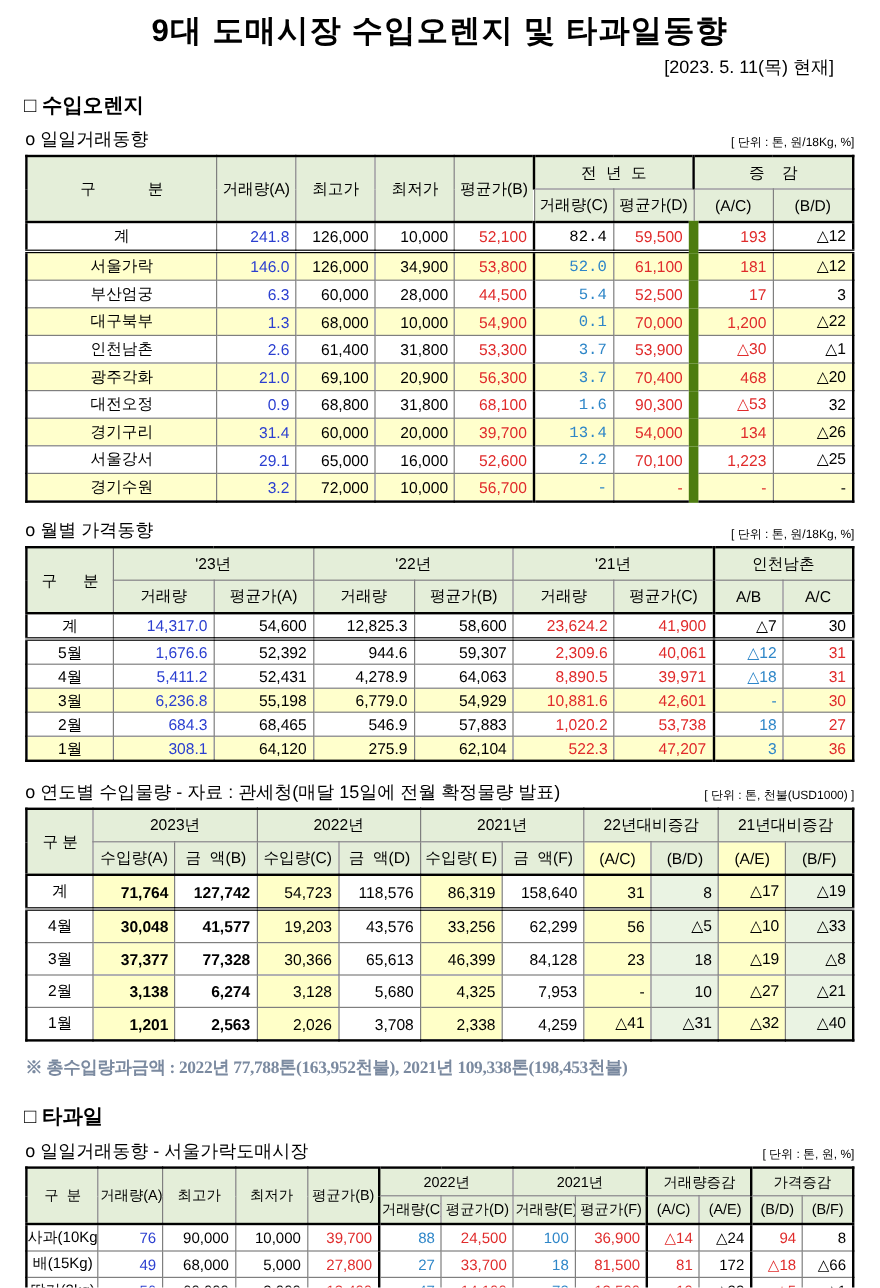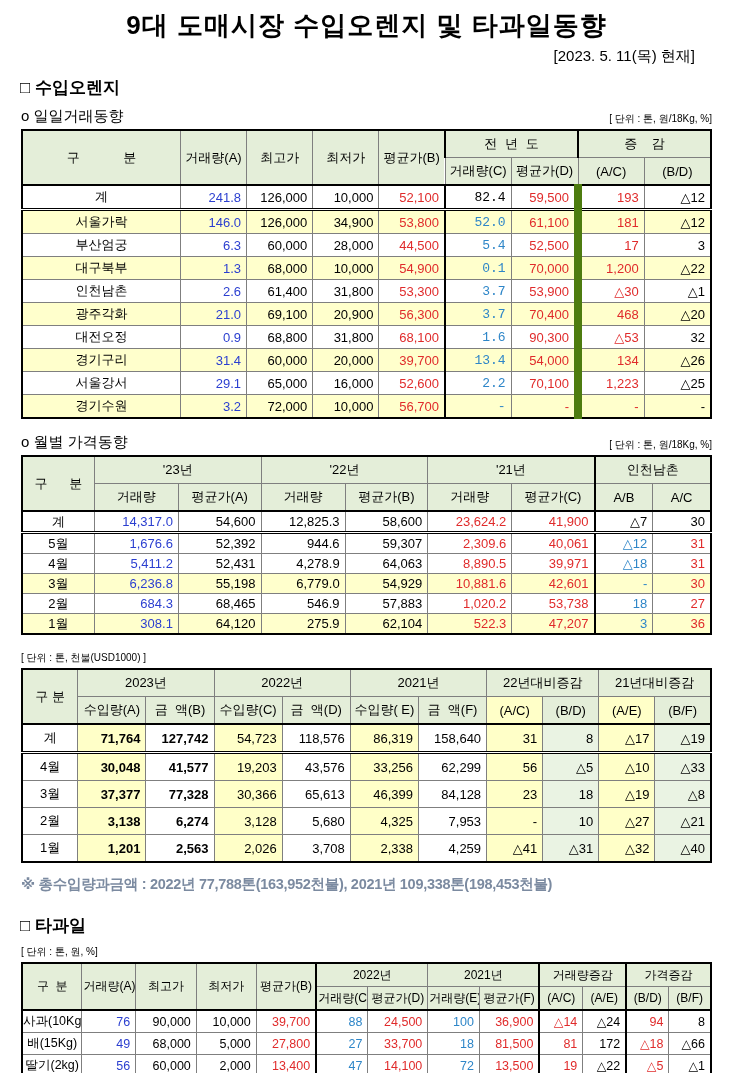--- a/index.html
+++ b/index.html
@@ -76,21 +76,21 @@
   #t4 td:nth-child(6),#t4 td:nth-child(10),#t4 td:nth-child(12),
   #t4 thead tr:first-child th:nth-child(6),
   #t4 thead tr:first-child th:nth-child(8),
   #t4 thead tr:first-child th:nth-child(9),
   #t4 thead tr:nth-child(2) th:nth-child(1),
   #t4 thead tr:nth-child(2) th:nth-child(5),
   #t4 thead tr:nth-child(2) th:nth-child(7){border-left:2px solid #000;}
   #t4 td:nth-child(8){border-left:1.5px solid #000;}
   .footnote{
     margin:12px 0 0 21px;font-size:14.5px;font-weight:bold;
-    color:var(--noteBlue,#7b8aa0);letter-spacing:-0.3px;
+    color:var(--noteBlue,#7b8aa0);letter-spacing:-0.3px;font-family:Liberation Serif, serif;
   }
 </style>
 </head>
 <body>
 
 <div class="title">9대 도매시장 수입오렌지 및 타과일동향</div>
 <div class="date-note">[2023. 5. 11(목) 현재]</div>
 
 <div class="sec-heading">□ 수입오렌지</div>
 
@@ -340,20 +340,21 @@
         <td>62,104</td>
         <td class="c-r">522.3</td>
         <td class="c-r">47,207</td>
         <td class="c-lb">3</td>
         <td class="c-r">36</td>
       </tr>
     </tbody>
 </table>
 
 <div class="sub-line" style="margin-top:16px;">
+  <span class="sub">o  연도별 수입물량 - 자료 : 관세청(매달 15일에 전월 확정물량 발표)</span>
   <span class="unit">[ 단위 : 톤, 천불(USD1000) ]</span>
 </div>
 <table id="t3">
   <colgroup>
     <col style="width:8.1%">
       <col style="width:9.9%">
       <col style="width:9.9%">
       <col style="width:9.9%">
     <col style="width:9.9%">
       <col style="width:9.9%">
@@ -452,20 +453,21 @@
         <td class="bg-cg">△40</td>
       </tr>
     </tbody>
 </table>
 
 <div class="footnote">※ 총수입량과금액 : 2022년 77,788톤(163,952천불),  2021년 109,338톤(198,453천불)</div>
 
 <div class="sec-heading" style="margin-top:20px;">□ 타과일</div>
 
 <div class="sub-line">
+  <span class="sub">o  일일거래동향 - 서울가락도매시장</span>
   <span class="unit">[ 단위 : 톤, 원, %]</span>
 </div>
 <table id="t4">
   <colgroup>
     <col style="width:8.7%">
       <col style="width:7.8%">
       <col style="width:8.8%">
       <col style="width:8.7%">
     <col style="width:8.7%">
       <col style="width:7.5%">

